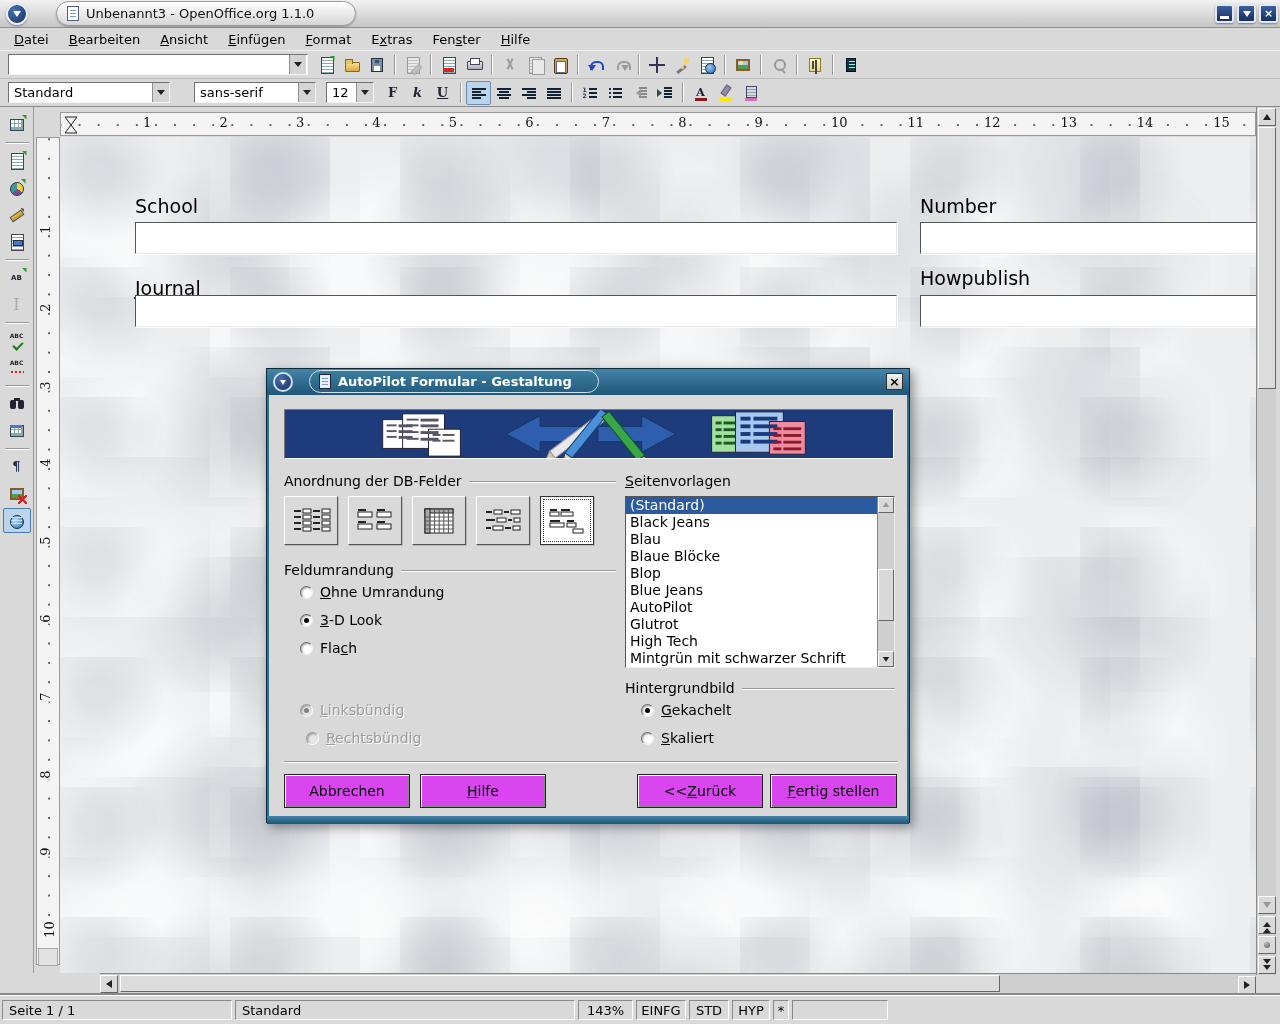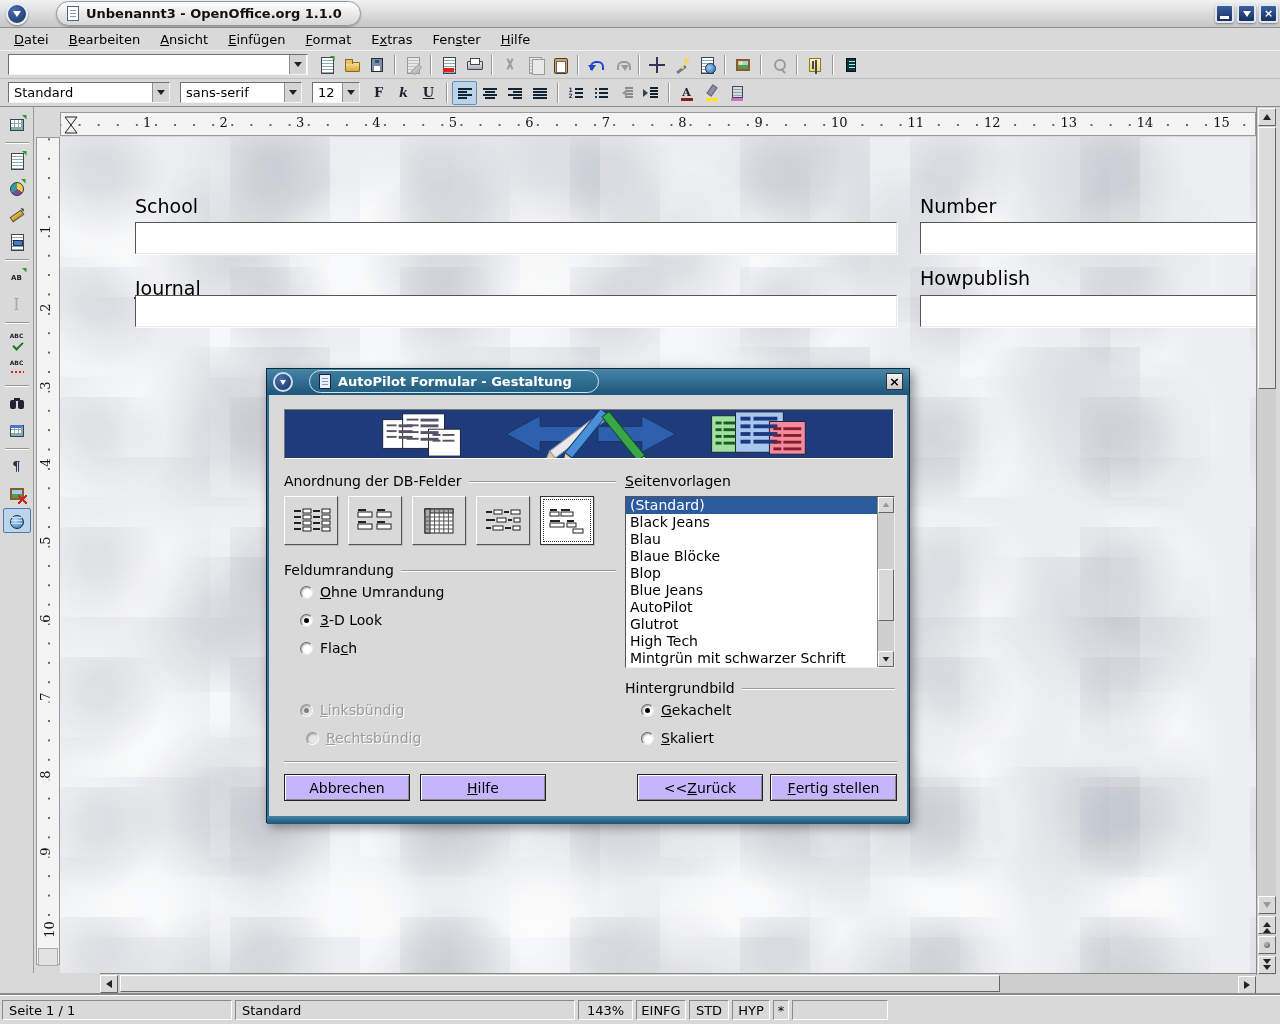--- a/index.html
+++ b/index.html
@@ -4,21 +4,21 @@
 <style>
   *{margin:0;padding:0;box-sizing:border-box}
   html,body{width:1280px;height:1024px;overflow:hidden}
   body{font-family:"DejaVu Sans","Liberation Sans",sans-serif;background:#d9d9d9;position:relative;font-size:13px;color:#000}
 
   
   .titlebar{position:absolute;left:0;top:0;width:1280px;height:28px;background:linear-gradient(#f2f2f2,#c6c6c6);border-bottom:1px solid #909090}
   .sysbtn{position:absolute;width:22px;height:22px;top:3px;border-radius:50%;background:radial-gradient(circle at 35% 30%,#4a6fb0,#16305e);border:2px solid #e8eef8;display:flex;align-items:center;justify-content:center;box-shadow:0 1px 2px rgba(0,0,0,.4)}
   .sysbtn .tri{width:0;height:0;border:4px solid transparent;border-top:6px solid #fff;margin-top:4px}
   .title-tab{position:absolute;left:56px;top:1px;height:25px;min-width:300px;padding:0 18px 0 10px;border-radius:13px;background:linear-gradient(#ffffff,#d6d6d6);border:1px solid #8f9aa8;display:flex;align-items:center;gap:7px;box-shadow:0 1px 2px rgba(0,0,0,.25)}
-  .title-text{font-weight:bold;font-size:13px;color:#111;white-space:nowrap}
+  .title-text{font-weight:normal;font-size:13px;color:#111;white-space:nowrap}
   .doc-ic{width:12px;height:15px;background:#fff;border:1px solid #55607a;position:relative}
   .doc-ic::after{content:'';position:absolute;left:2px;top:3px;right:2px;height:8px;background:repeating-linear-gradient(180deg,#7a9ac8 0 1px,transparent 1px 3px)}
   .winbtn{position:absolute;top:4px;width:19px;height:19px;background:linear-gradient(#3c5f9e,#17begin 0);background:linear-gradient(#3c5f9e,#182f60);border:2px solid #dfe8f4;color:#fff;display:flex;align-items:center;justify-content:center;font-size:11px;font-weight:bold;border-radius:3px;box-shadow:0 1px 2px rgba(0,0,0,.4)}
   .winbtn .bar{width:9px;height:3px;background:#fff;margin-top:8px}
   .winbtn .shade{width:0;height:0;border:4px solid transparent;border-top:6px solid #fff;margin-top:4px}
 
   
   .menubar{position:absolute;left:0;top:28px;width:1280px;height:23px;background:#d9d9d9;border-bottom:1px solid #efefef;display:flex;align-items:center;padding-left:4px}
   .menu-item{padding:2px 10px;cursor:default}
   .mn{text-decoration:underline}
@@ -192,21 +192,21 @@
   .lrow.sel{background:#2c5a9e;color:#fff}
   .lscroll{width:17px;background:#cfcfcf;border-left:1px solid #888;position:relative}
   .lsb{position:absolute;left:0;width:16px;height:16px;background:#d9d9d9;border:1px solid;border-color:#fff #666 #666 #fff;display:flex;align-items:center;justify-content:center}
   .lthumb{position:absolute;left:0;top:72px;width:16px;height:52px;background:#d9d9d9;border:1px solid;border-color:#fff #666 #666 #fff}
   .rrow{position:absolute;display:flex;align-items:center;gap:7px;font-size:14px}
   .rb{width:13px;height:13px;border-radius:50%;background:#fff;border:1px solid;border-color:#666 #eee #eee #666;box-shadow:inset 1px 1px 2px rgba(0,0,0,.35);position:relative;flex:none}
   .rb.on::after{content:'';position:absolute;left:3px;top:3px;width:5px;height:5px;border-radius:50%;background:#000}
   .rrow.dis .rb{border-color:#999 #fff #fff #999;background:#e6e6e6}
   .rrow.dis .rb.on::after{background:#808080}
   .dlg-sep{position:absolute;left:15px;top:366px;width:613px;height:2px;border-top:1px solid #9a9a9a;border-bottom:1px solid #fff}
-  .dbtn{position:absolute;top:379px;width:126px;height:27px;background:#c4b5fd;border:1px solid #222;box-shadow:inset 1px 1px 0 #fff,inset -1px -1px 0 #888;font:14px "DejaVu Sans",sans-serif;display:flex;align-items:center;justify-content:center}
+  .dbtn{position:absolute;top:379px;width:126px;height:34px;background:#d946ef;border:1px solid #222;box-shadow:inset 1px 1px 0 #fff,inset -1px -1px 0 #888;font:14px "DejaVu Sans",sans-serif;display:flex;align-items:center;justify-content:center}
 </style>
 </head>
 <body>
 
 <div class="titlebar">
   <div class="sysbtn" style="left:6px">
       <div class="tri"></div>
     </div>
   <div class="title-tab">
     <span class="doc-ic"></span>
@@ -302,21 +302,21 @@
         <span class="art a-database-fields"></span>
       </span>
     </div>
 </div>
 
 <div class="fmtbar">
   <div class="combo" style="width:162px;margin-left:8px">
     <span class="cval">Standard</span>
     <span class="cbtn"></span>
   </div>
-  <div class="combo" style="width:122px;margin-left:10px">
+  <div class="combo" style="width:122px;margin-left:24px">
     <span class="cval">sans-serif</span>
     <span class="cbtn"></span>
   </div>
   <div class="combo" style="width:48px;margin-left:10px;margin-right:6px">
     <span class="cval">12</span>
     <span class="cbtn"></span>
   </div>
   <div style="display:flex;align-items:center" id="fmticons">
       <span class="ti">
         <span class="art a-bold">F</span>

